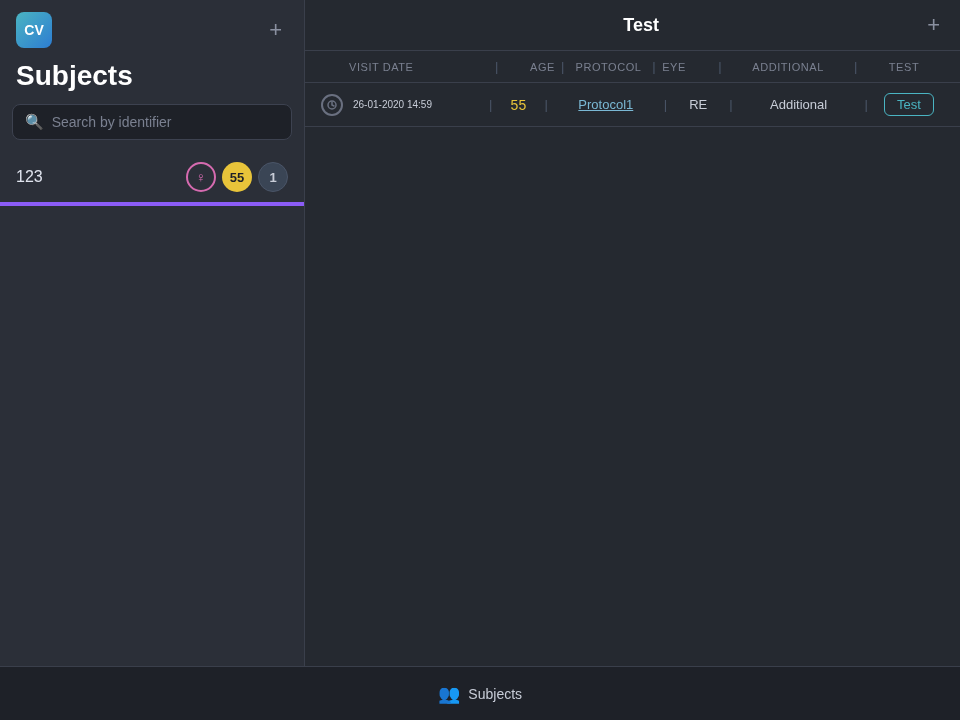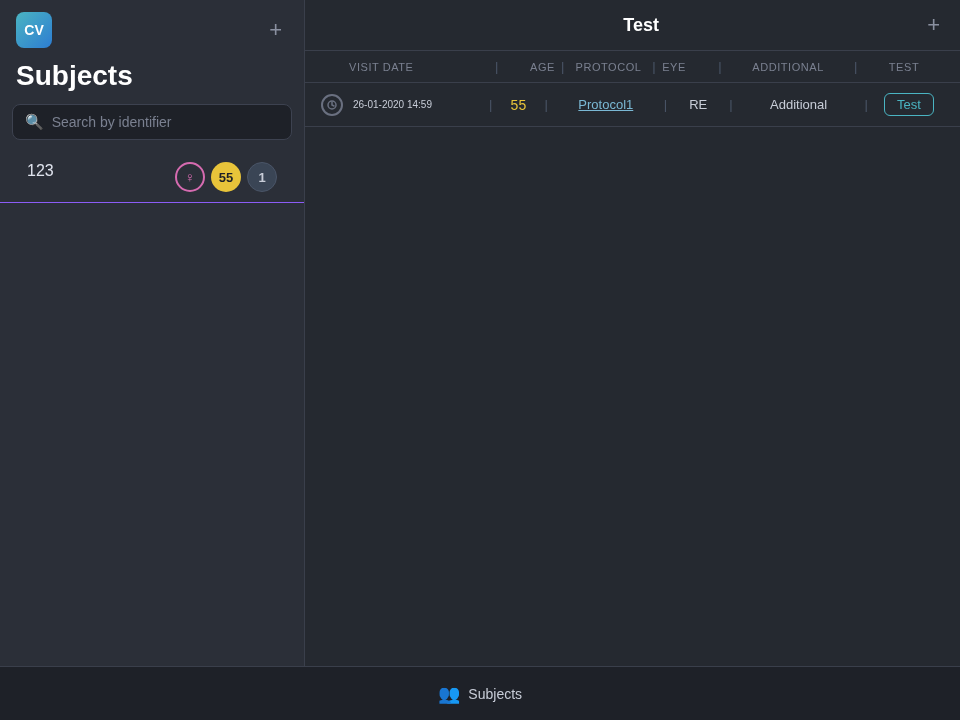--- a/index.html
+++ b/index.html
@@ -113,22 +113,23 @@
     .col-identifier { flex: 1; }
     .col-sex-age-exams {
       display: flex;
       gap: 4px;
       font-size: 11px;
       color: #7a8090;
     }
 
     .subject-row {
       display: flex;
-      padding: 10px 27px;
-      border-bottom: 1px solid #8b5cf6;
+      align-items: center;
+      padding: 10px 16px;
+      border-bottom: 4px solid #8b5cf6;
       cursor: pointer;
     }
 
     .subject-identifier {
       flex: 1;
       font-size: 16px;
       color: #e0e4ee;
       font-weight: 500;
     }
 

